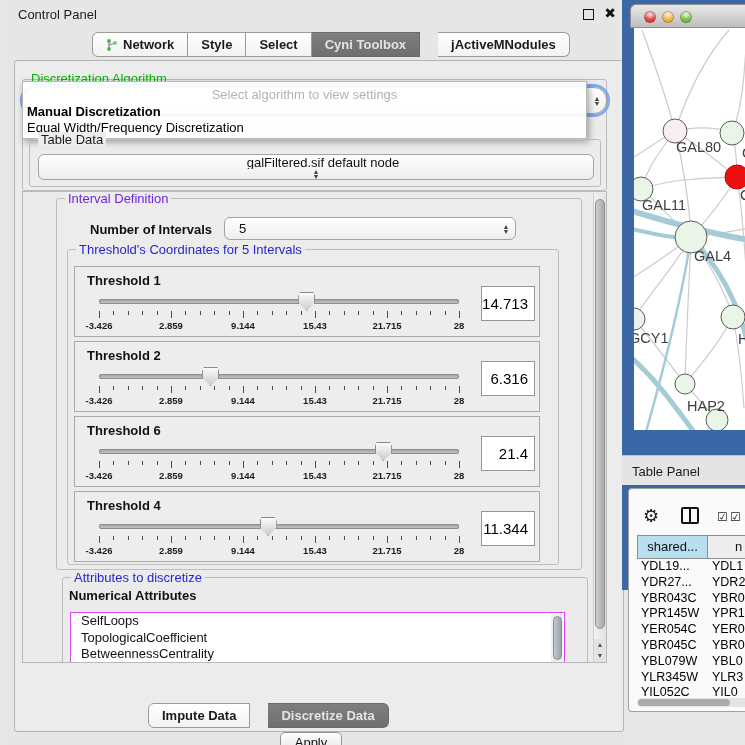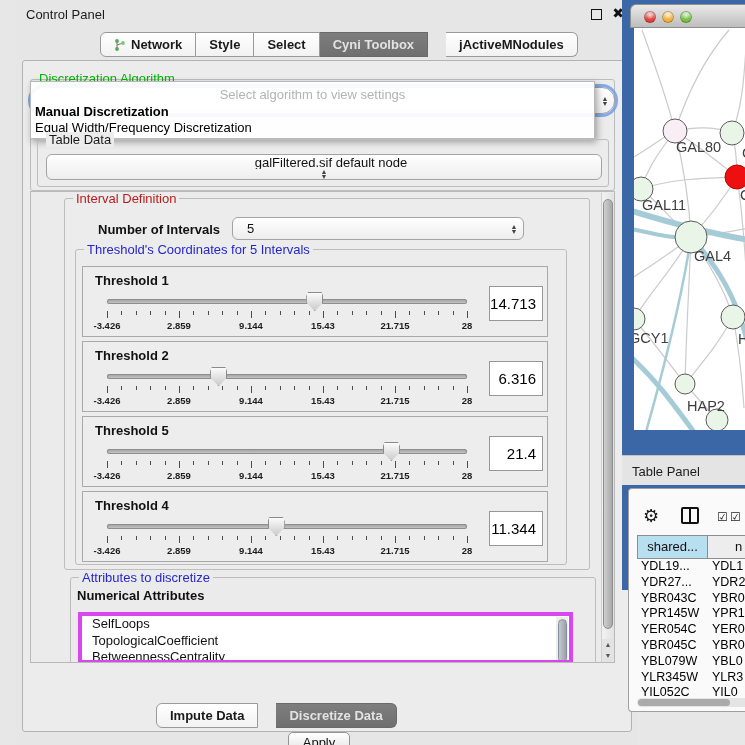--- a/index.html
+++ b/index.html
@@ -1,40 +1,40 @@
 <!DOCTYPE html>
 <html><head>
 <meta charset="utf-8">
 <style>
   * { margin:0; padding:0; box-sizing:border-box; }
   html,body { width:745px; height:745px; font-family:"Liberation Sans","DejaVu Sans",sans-serif; background:#e7e7e7; overflow:hidden; position:relative; }
   .abs { position:absolute; }
 
   
-  #ctrl-win { left:16px; top:0; width:622px; height:745px; background:#e6e6e6; }
+  #ctrl-win { left:8px; top:0; width:622px; height:745px; background:#e6e6e6; }
   #ctrl-titlebar { left:0; top:0; width:622px; height:27px; }
   #ctrl-title { left:10px; top:7px; font-size:13px; color:#1c1c1c; }
   #float-ico { right:36px; top:9px; width:11px; height:11px; border:1.5px solid #111; background:transparent; }
   #close-ico { right:14px; top:5px; font-size:14px; font-weight:bold; color:#111; }
 
   
   #top-tabs { left:84px; top:32px; height:25px; display:flex; }
   .seg { height:25px; line-height:23px; padding:0 13px; font-size:13px; font-weight:bold; color:#1a1a1a;
          background:linear-gradient(#ffffff,#f2f2f2); border:1px solid #9a9a9a; border-left:none; display:flex; align-items:center; gap:5px; }
   .seg:first-child { border-left:1px solid #9a9a9a; border-radius:6px 0 0 6px; }
   .seg:last-child { border-radius:0 6px 6px 0;margin-left:18px; }
   .seg.sel { background:linear-gradient(#7e7e7e,#6f6f6f); color:#e3e3e3; border-color:#6a6a6a; }
   .net-ico { width:12px; height:14px; display:inline-block; }
 
   
   #main-panel { left:6px; top:60px; width:610px; height:672px; background:#ececec; border:1px solid #b3b3b3; border-radius:3px; }
 
   .groupbox { position:absolute; border:1px solid #bdbdbd; border-radius:3px; }
   .group-title { position:absolute; top:-8px; left:8px; padding:0 3px; font-size:13px; background:#ececec; white-space:nowrap; }
-  .gt-green { color:#b91c1c; }
+  .gt-green { color:#6d28d9; }
   .gt-blue { color:#2525cf; }
   .gt-black { color:#1a1a1a; }
 
   
   .combo { position:absolute; background:linear-gradient(#ffffff,#ededed); border:1px solid #a3a3a3; border-radius:6px;
            font-size:13px; color:#111; display:flex; align-items:center; }
   .combo .val { padding-left:14px; flex:1; white-space:nowrap; overflow:hidden; }
   .stepper { width:18px; display:flex; flex-direction:column; align-items:center; justify-content:center; line-height:5px; font-size:7px; color:#444; }
 
   
@@ -63,21 +63,21 @@
            background:linear-gradient(#fefefe,#c9c9c9); box-shadow:inset 0 0 0 1px #8a8a8a;
            clip-path:polygon(10% 0,90% 0,100% 22%,100% 55%,50% 100%,0 55%,0 22%); }
   .tick { position:absolute; width:1px; background:#4c4c4c; top:44px; }
   .tick.minor { height:4px; }
   .tick.major { height:7px; }
   .tick-label { position:absolute; top:53px; font-size:9.5px; font-weight:bold; color:#1c1c1c; transform:translateX(-50%); white-space:nowrap; }
   .th-value { position:absolute; left:406px; top:19px; width:54px; height:35px; background:#fff; border:1px solid #979797;
               font-size:15px; color:#000; text-align:right; line-height:33px; padding-right:6px; }
 
   
-  #attr-list { left:47px; top:420px; width:495px; height:52px; background:#fff; border:4px solid #d946ef; overflow:hidden; }
+  #attr-list { left:47px; top:420px; width:495px; height:52px; background:#fff; border:1px solid #d946ef; overflow:hidden; }
   #attr-list .li { font-size:13px; color:#111; line-height:16.5px; padding-left:10px; }
   #attr-scroll { position:absolute; right:1px; top:1px; width:12px; height:50px; background:#eee; }
   #attr-thumb { position:absolute; right:1px; top:2px; width:9px; height:44px; background:linear-gradient(90deg,#c4c9ce,#9aa2ab); border:1px solid #86909a; border-radius:5px; }
 
   
   #apply-btn { left:265px; top:671px; width:62px; height:21px; background:linear-gradient(#ffffff,#e4e4e4); border:1px solid #949494; border-radius:5px; font-size:13px; color:#111; text-align:center; line-height:19px; }
   #bottom-tabs { left:140px; top:703px; height:25px; display:flex; }
 
   
   #net-win { left:622px; top:0; width:123px; height:590px; background:#3c67a6; }
@@ -241,21 +241,21 @@
                 <div class="tick-label" style="left: 312px;">21.715</div>
                 <div class="tick minor" style="left: 326.4px;"></div>
                 <div class="tick minor" style="left: 340.8px;"></div>
                 <div class="tick minor" style="left: 355.2px;"></div>
                 <div class="tick minor" style="left: 369.6px;"></div>
                 <div class="tick major" style="left: 384px;"></div>
                 <div class="tick-label" style="left: 384px;">28</div>
                 <div class="th-value">6.316</div>
               </div>
               <div class="th-box" style="left: 6px; top: 166px;">
-                <div class="th-title">Threshold 5</div>
+                <div class="th-title">Threshold 6</div>
                 <div class="track"></div>
                 <div class="thumb" style="left: 299.894px;"></div>
                 <div class="tick major" style="left: 24px;"></div>
                 <div class="tick-label" style="left: 24px;">-3.426</div>
                 <div class="tick minor" style="left: 38.4px;"></div>
                 <div class="tick minor" style="left: 52.8px;"></div>
                 <div class="tick minor" style="left: 67.2px;"></div>
                 <div class="tick minor" style="left: 81.6px;"></div>
                 <div class="tick major" style="left: 96px;"></div>
                 <div class="tick-label" style="left: 96px;">2.859</div>

